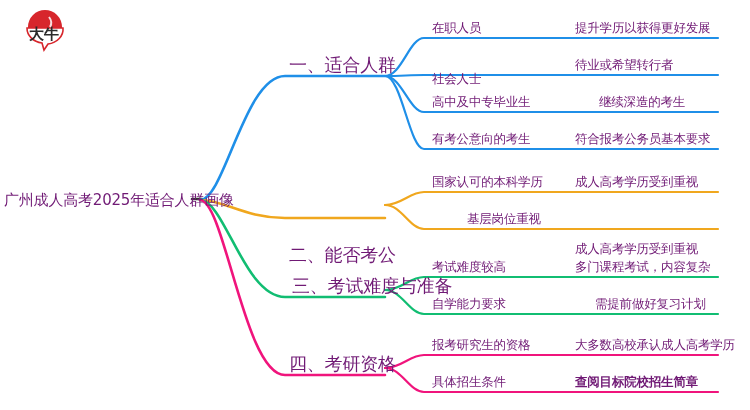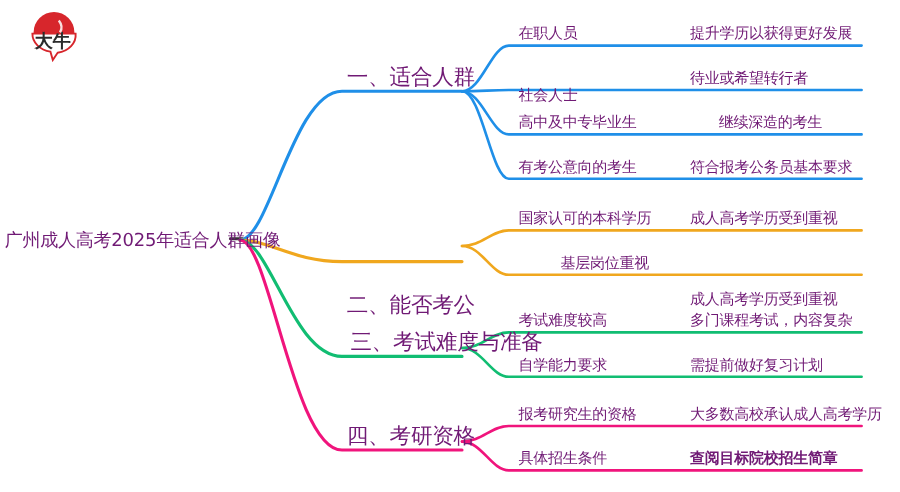--- a/index.html
+++ b/index.html
@@ -138,21 +138,21 @@
       <div class="node leaf-desc" style="left: 575px; top: 131px;">符合报考公务员基本要求</div>
       <div class="node branch-node" style="left: 289px; top: 199px; margin-top: 48px;">二、能否考公</div>
       <div class="node leaf-label" style="left: 432px; top: 174px;">国家认可的本科学历</div>
       <div class="node leaf-desc" style="left: 575px; top: 174px;">成人高考学历受到重视</div>
       <div class="node leaf-label" style="left: 432px; top: 211px; margin-left: 35px;">基层岗位重视</div>
       <div class="node leaf-desc" style="left: 575px; top: 211px; margin-top: 30px;">成人高考学历受到重视</div>
       <div class="node branch-node" style="left: 292px; top: 278px; text-align: center;">三、考试难度与准备</div>
       <div class="node leaf-label" style="left: 432px; top: 259px;">考试难度较高</div>
       <div class="node leaf-desc" style="left: 575px; top: 259px;">多门课程考试，内容复杂</div>
       <div class="node leaf-label" style="left: 432px; top: 296px;">自学能力要求</div>
-      <div class="node leaf-desc" style="left: 575px; top: 296px;">需提前做好复习计划</div>
+      <div class="node leaf-desc" style="left: 595px; top: 296px;">需提前做好复习计划</div>
       <div class="node branch-node" style="left: 289px; top: 356px;">四、考研资格</div>
       <div class="node leaf-label" style="left: 432px; top: 337px;">报考研究生的资格</div>
       <div class="node leaf-desc" style="left: 575px; top: 337px;">大多数高校承认成人高考学历</div>
       <div class="node leaf-label" style="left: 432px; top: 374px;">具体招生条件</div>
       <div class="node leaf-desc" style="left: 575px; top: 374px; font-weight: bold;">查阅目标院校招生简章</div>
       <div id="root-node" class="node" style="left: 4px; top: 192px;">广州成人高考2025年适合人群画像</div>
     </div>
 </div>
 
 </body></html>

